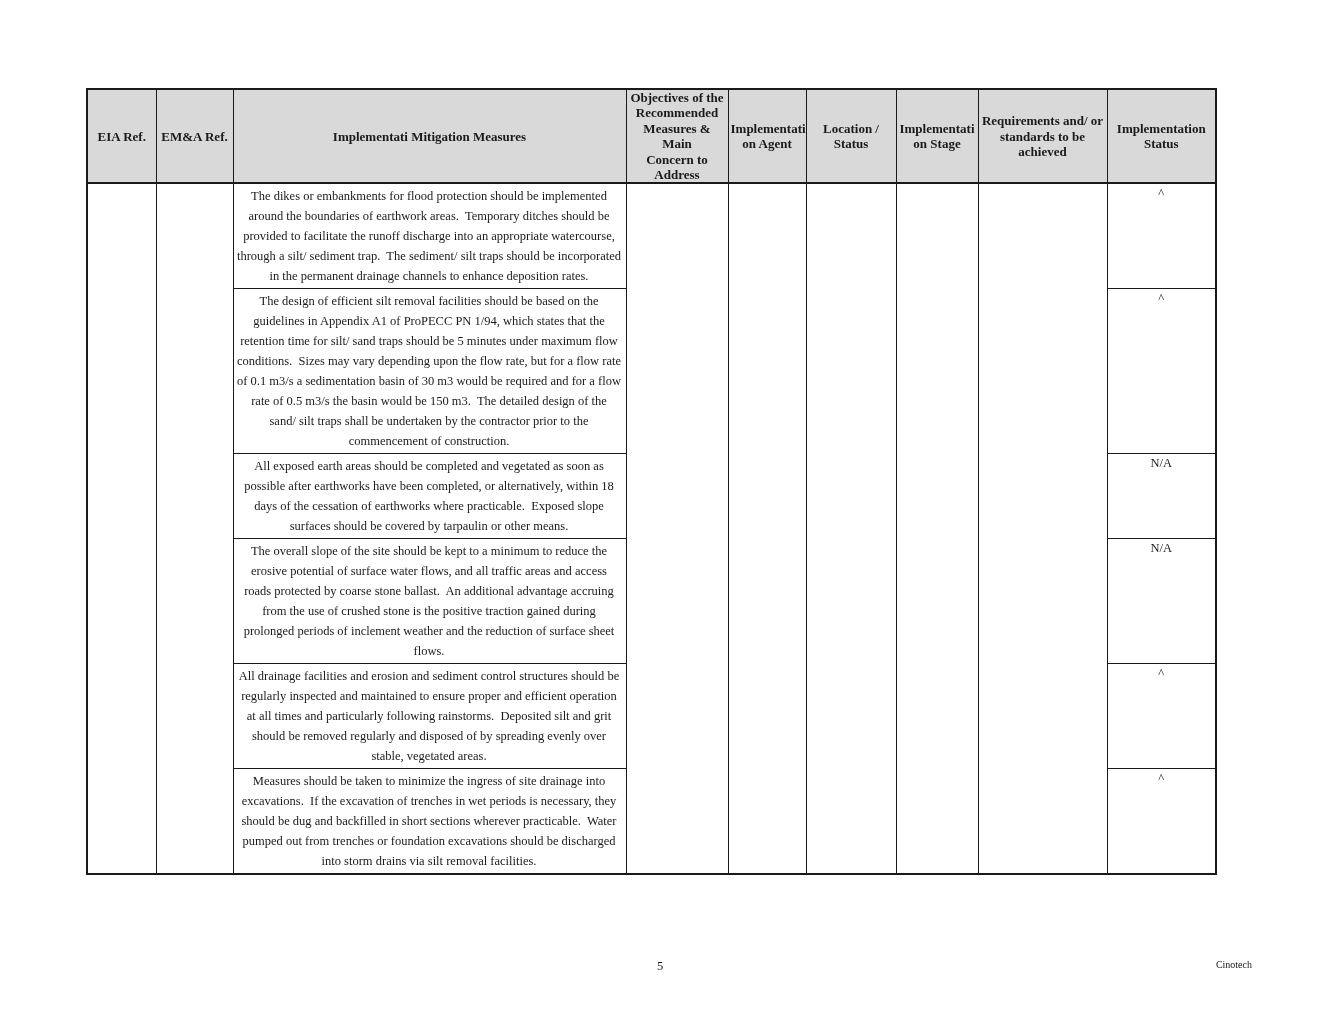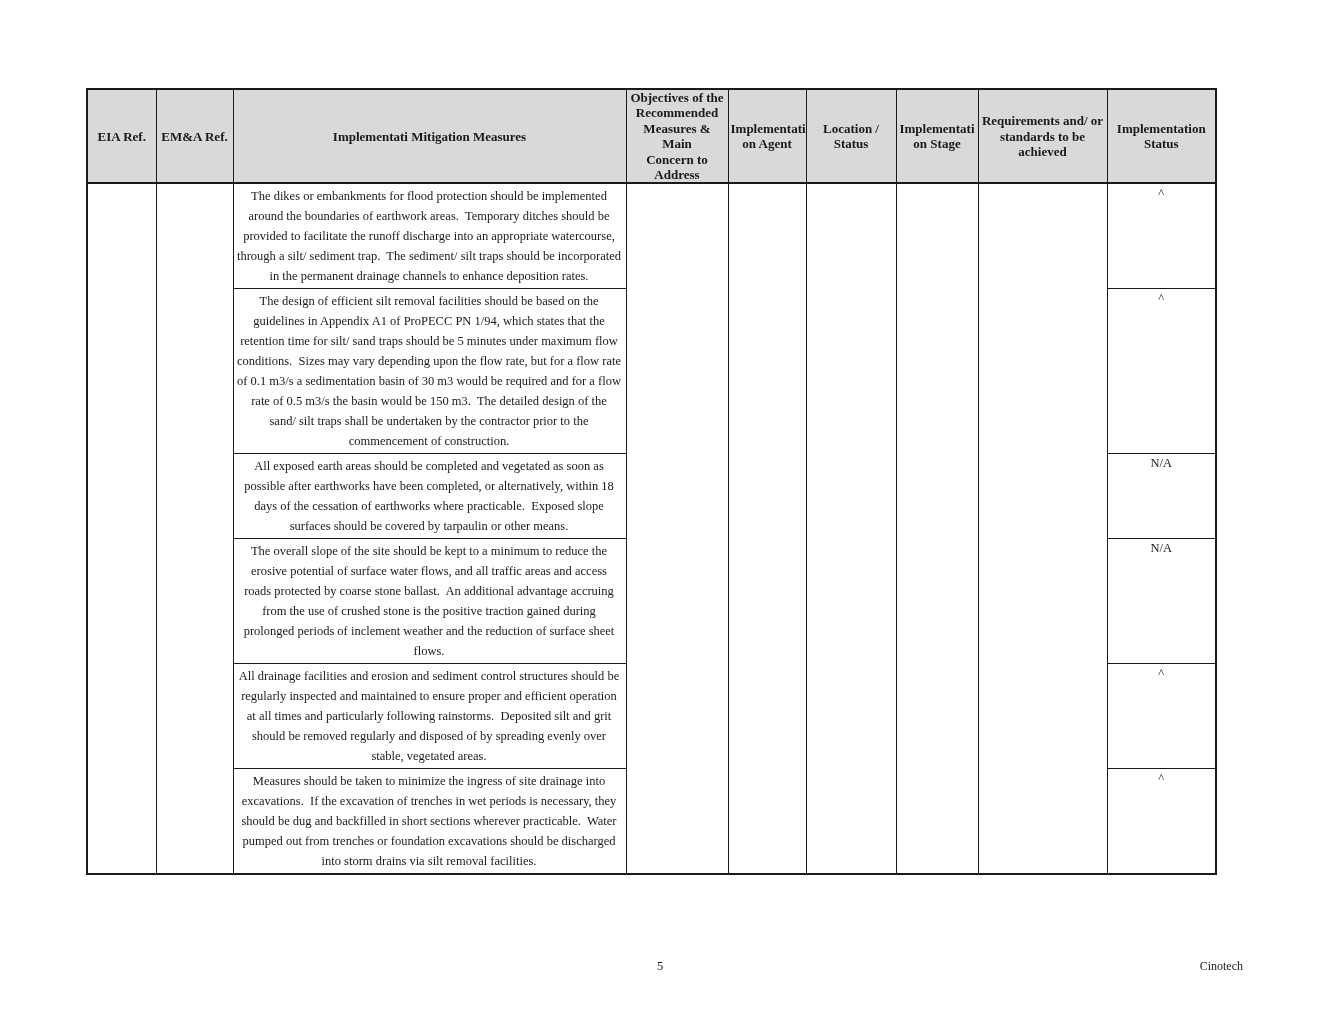--- a/index.html
+++ b/index.html
@@ -69,23 +69,23 @@
   #page-number {
     position: absolute;
     left: 0;
     top: 959px;
     width: 1320px;
     text-align: center;
     font-size: 12.5px;
   }
   #footer-company {
     position: absolute;
-    right: 77px;
+    right: 68px;
     top: 959px;
-    font-size: 12px;
+    font-size: 10px;
   }
 </style>
 </head>
 <body>
 
 <div id="page">
 
 
   <table id="emis-table">
     <colgroup>

